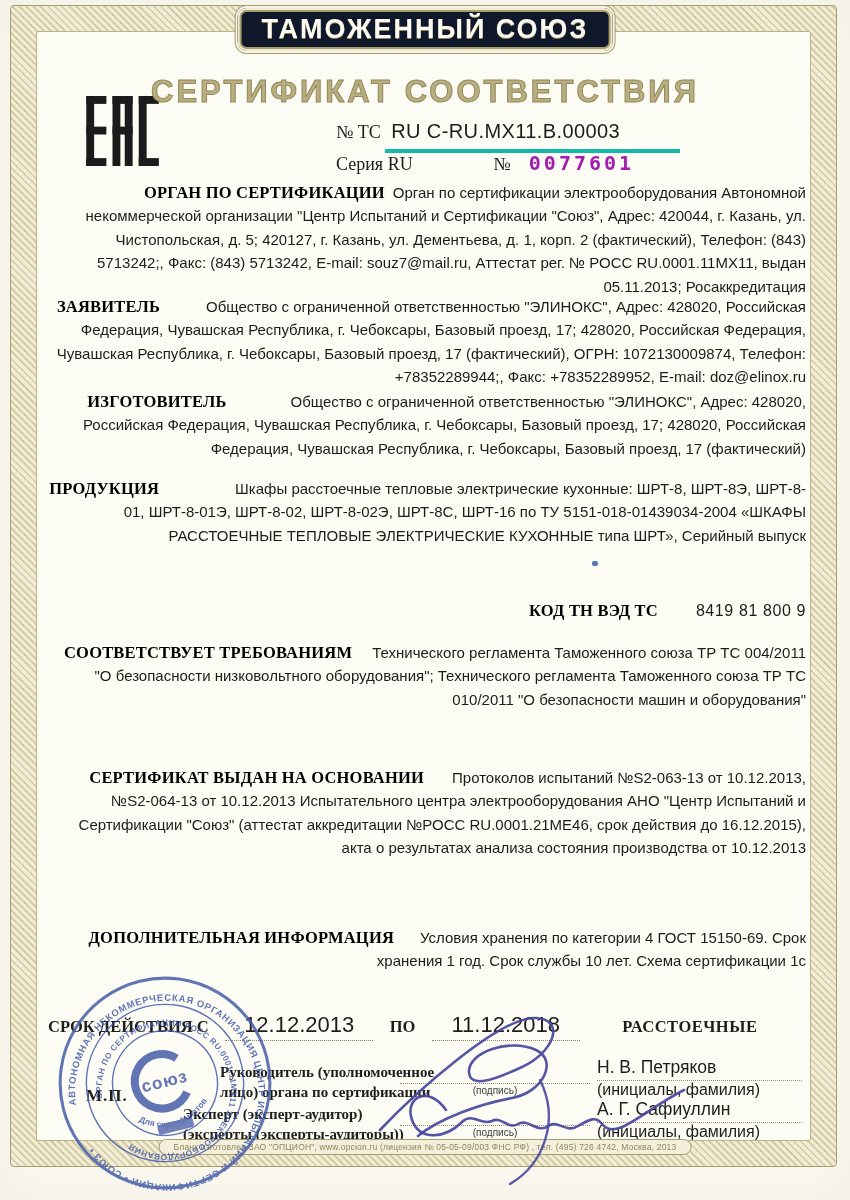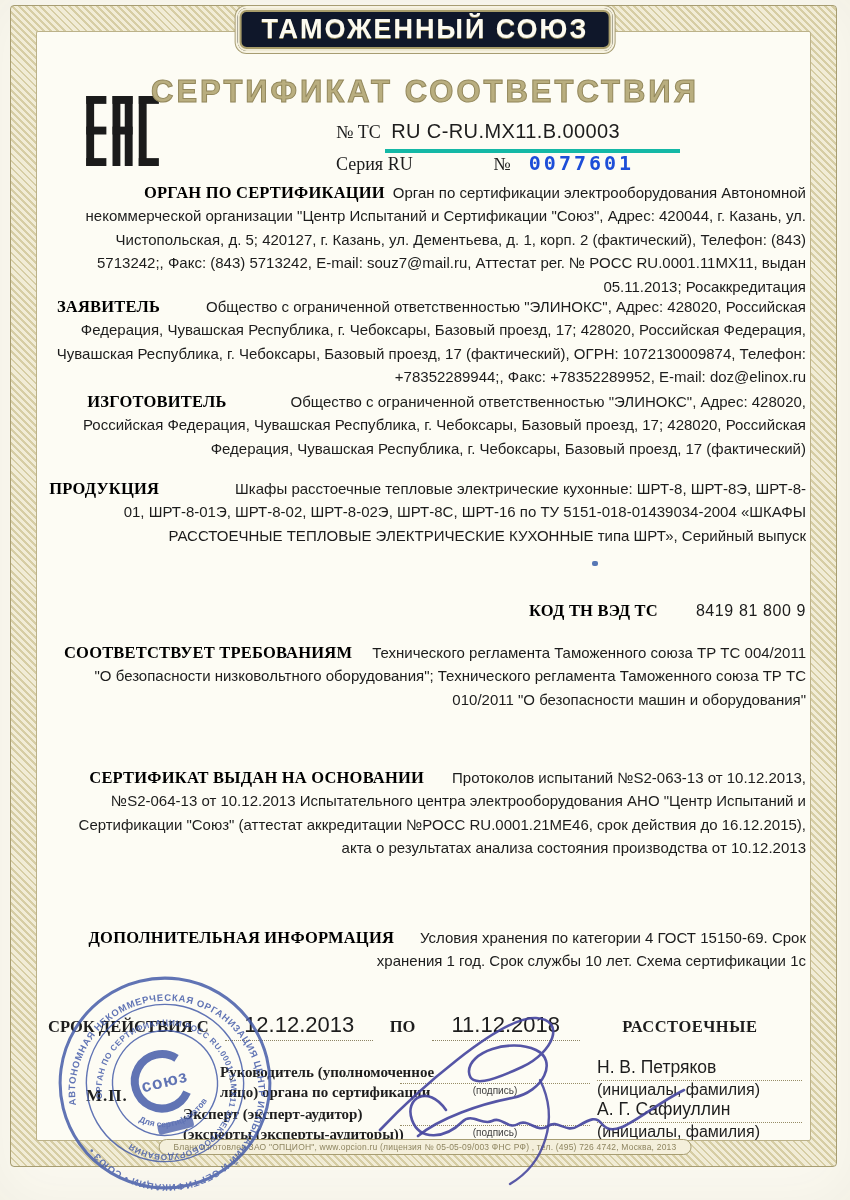--- a/index.html
+++ b/index.html
@@ -41,21 +41,21 @@
   }
   .regline{position:absolute;top:120px;left:336px;font-size:18px;font-family:"Liberation Serif",serif;}
   .regline .reg-value{
     font-family:"Liberation Sans",sans-serif;font-size:20px;letter-spacing:.4px;
     border-bottom:4px solid #14b8a6;padding:0 60px 7px 6px;
   }
   .seriesline{position:absolute;top:151px;left:336px;font-size:18px;font-family:"Liberation Serif",serif;}
   .seriesline .no-sign{margin-left:76px;}
   .serial{
     font-family:"DejaVu Sans Mono",monospace;font-weight:700;font-size:20px;
-    color:#1d4ed8;letter-spacing:3px;margin-left:14px;
+    color:#a21caf;letter-spacing:3px;margin-left:14px;
   }
   
   .sec{position:absolute;left:48px;width:758px;margin:0;font-size:15px;line-height:23.4px;color:#1c1c1c;text-align:right;}
   .sec b{
     font-family:"Liberation Serif",serif;font-size:16.5px;font-weight:700;color:#000;
     letter-spacing:.2px;
   }
   .sec-org{top:181px;}      .sec-org b{margin-right:8px;}
   .sec-applicant{top:295px;}.sec-applicant b{margin-right:46px;}
   .sec-manufacturer{top:390px;}.sec-manufacturer b{margin-right:64px;}

